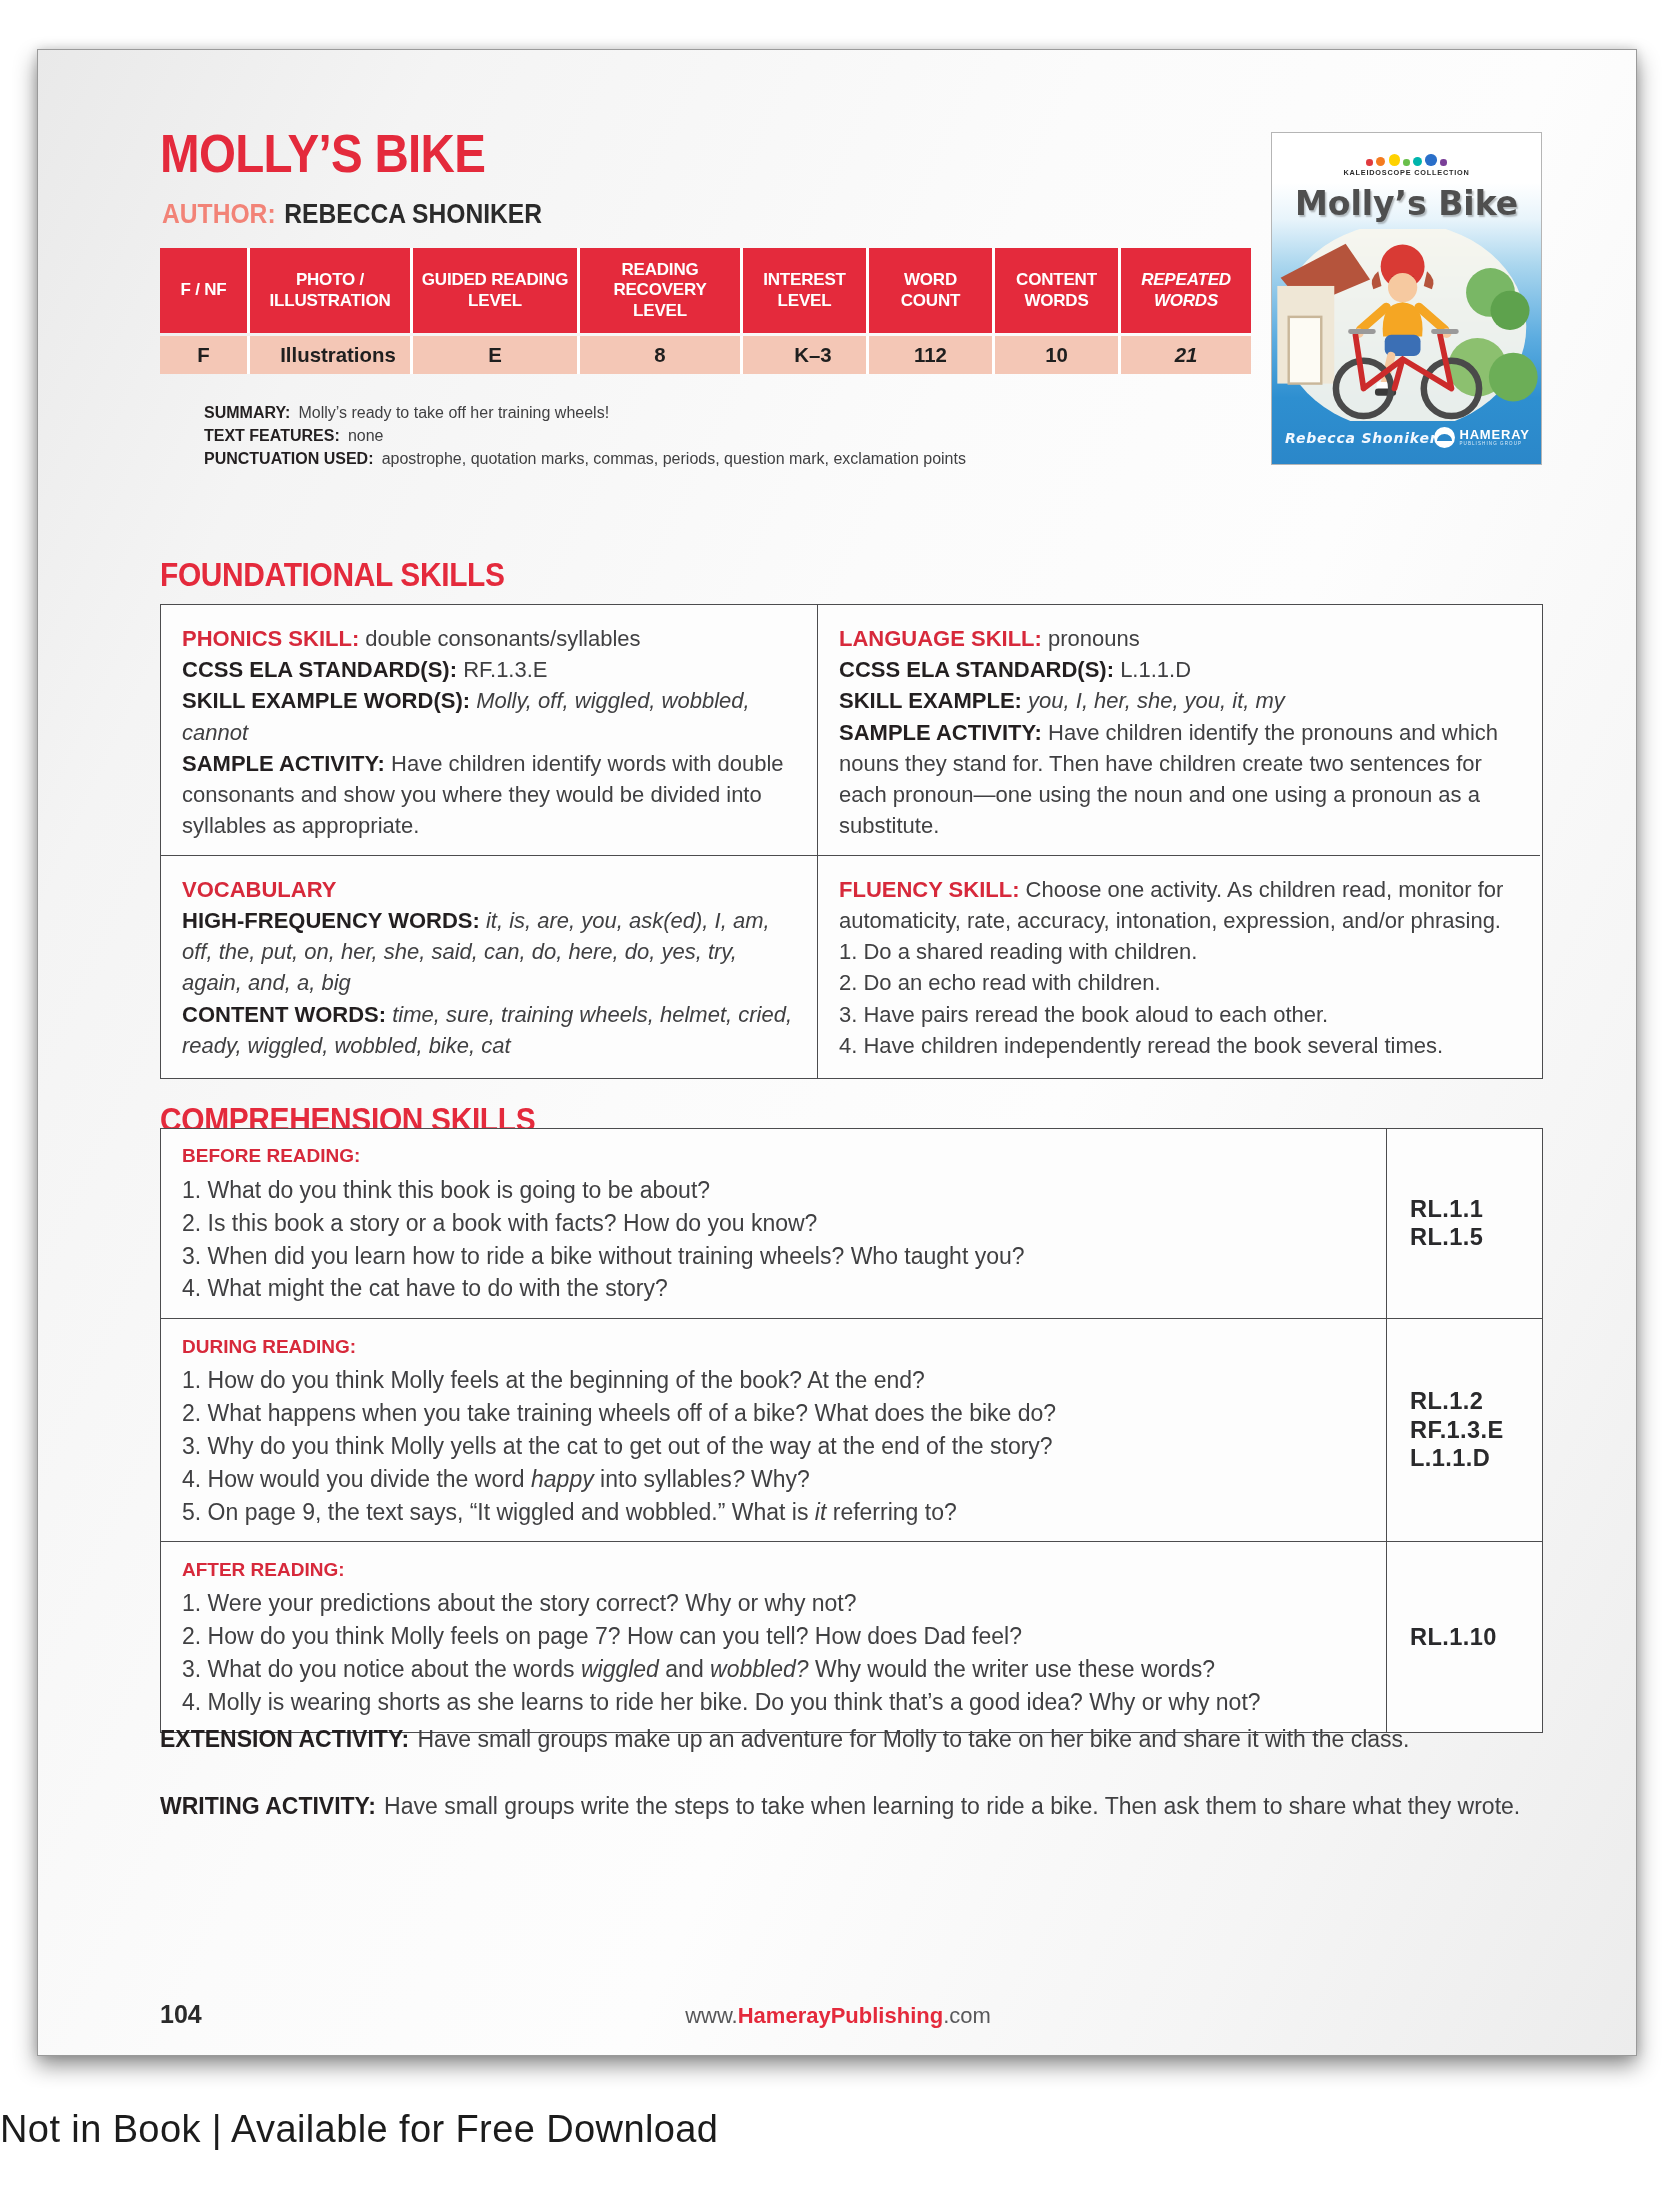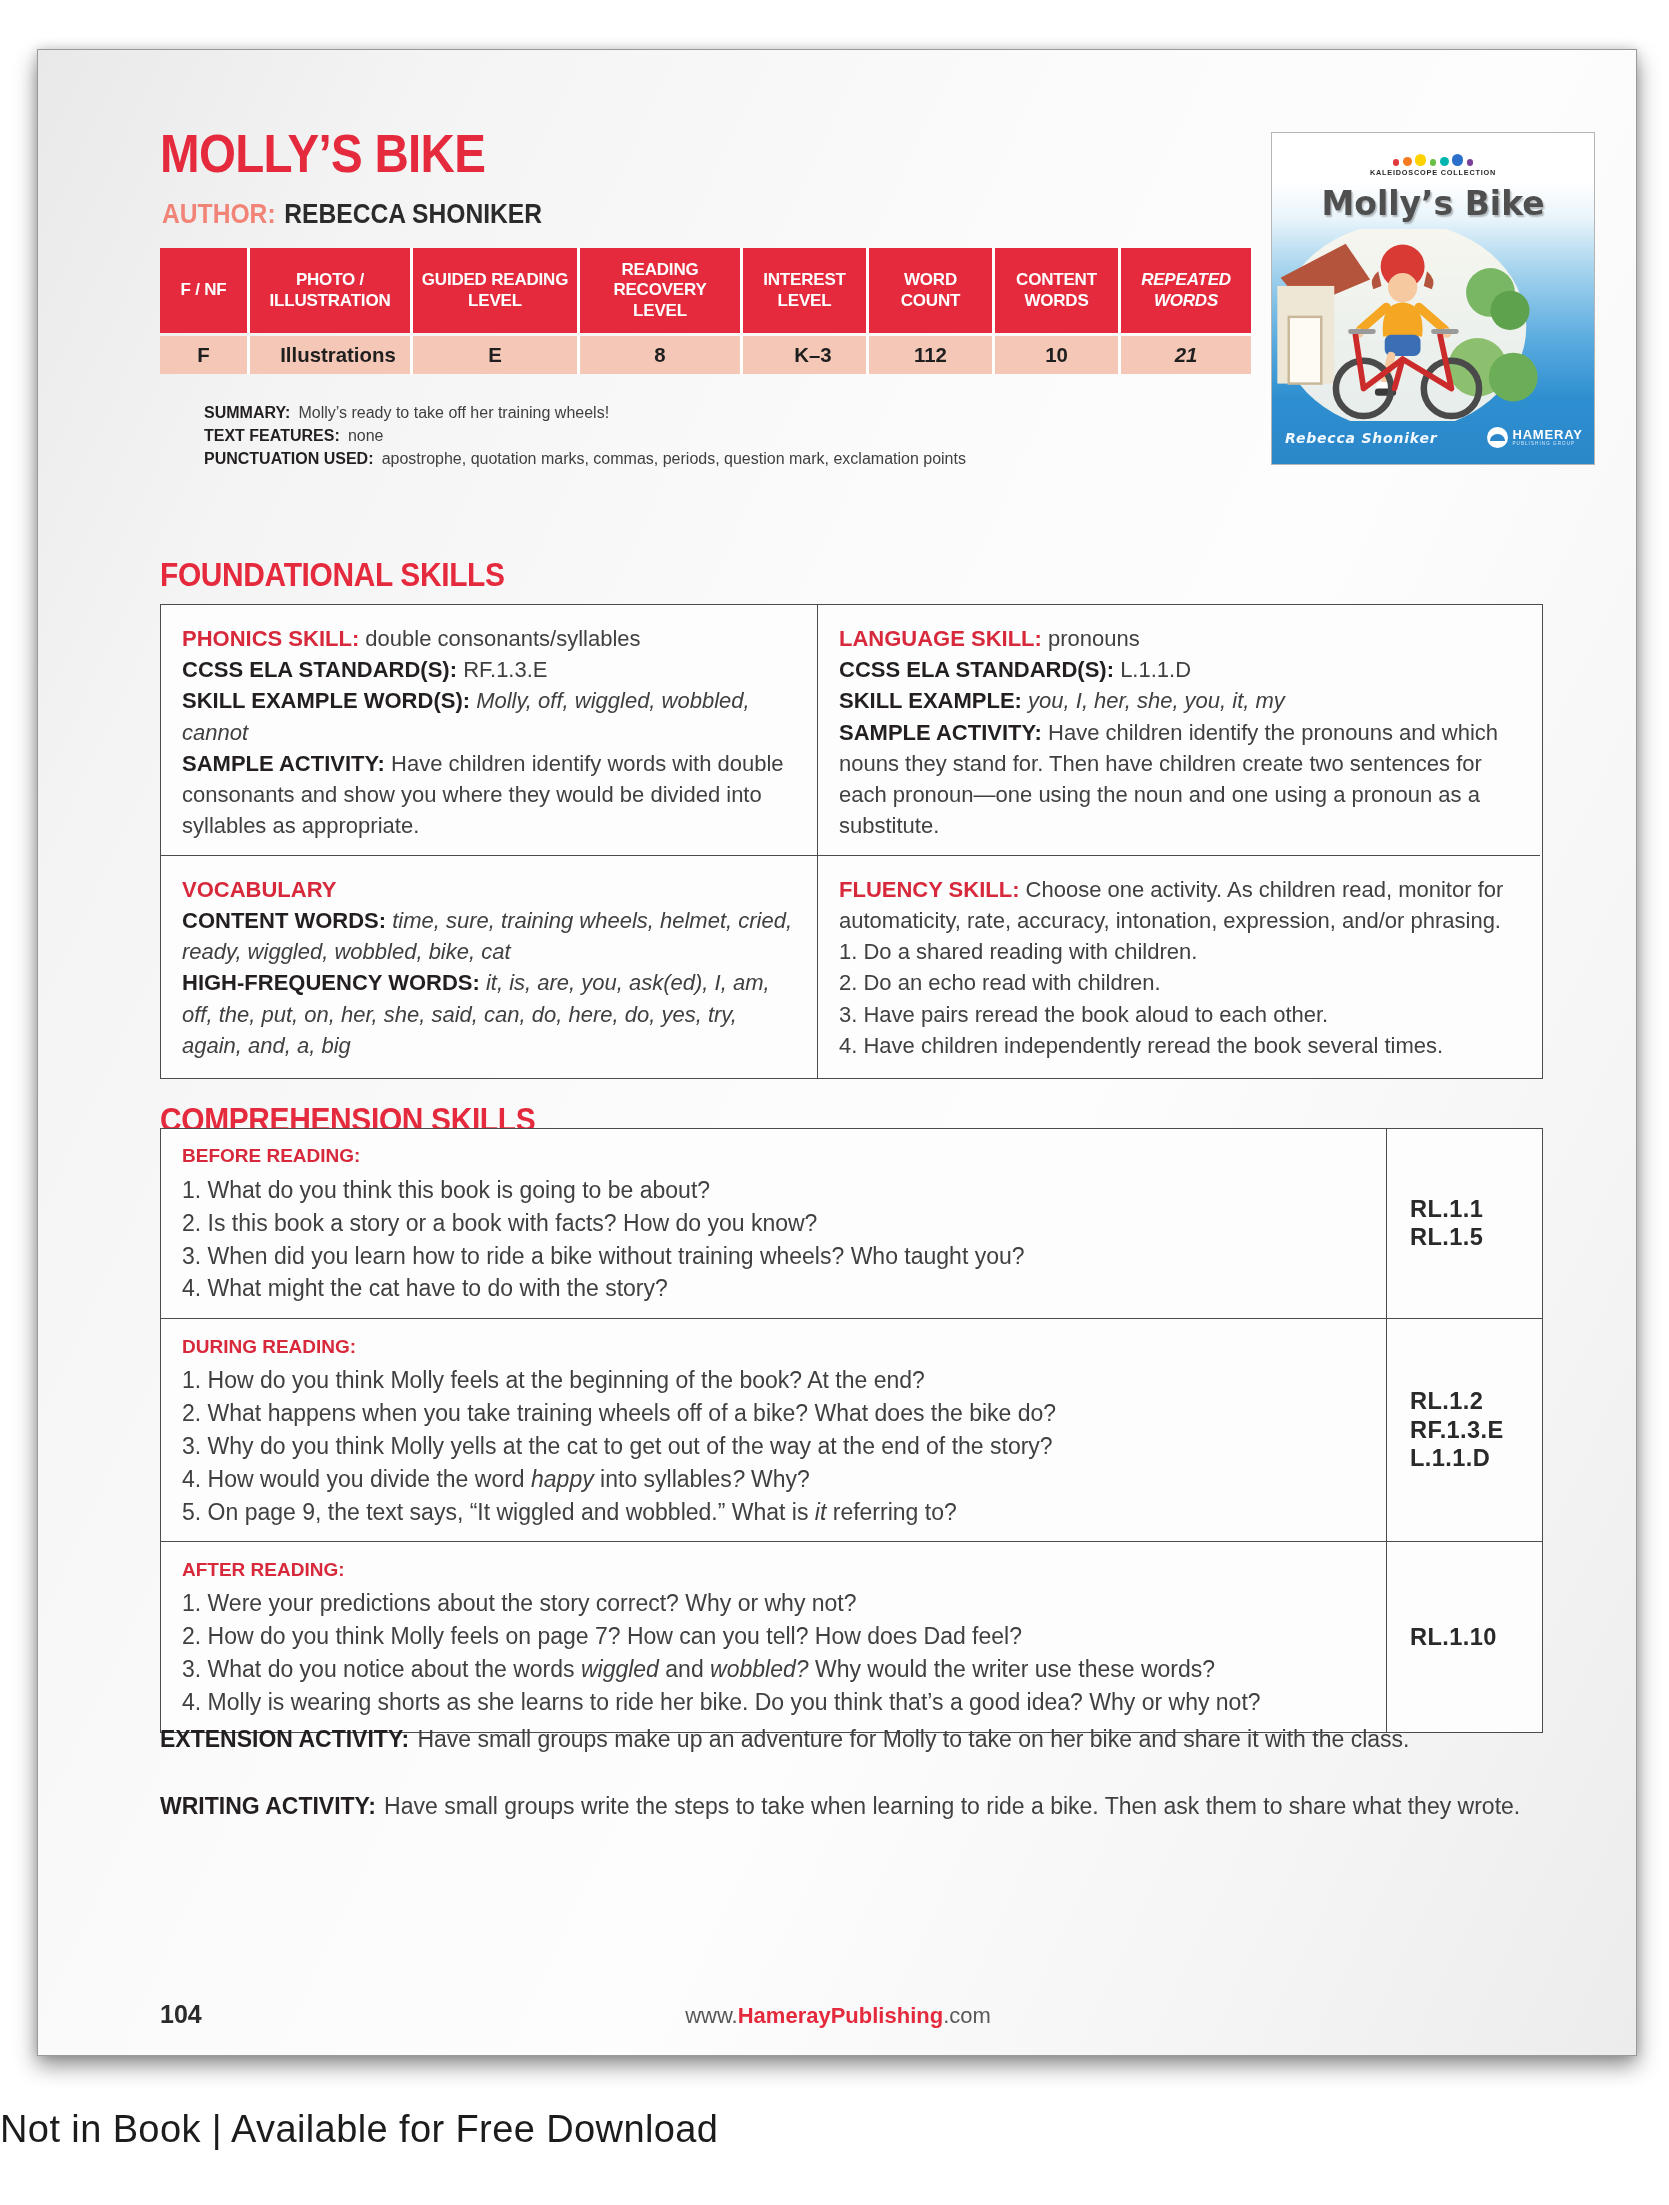--- a/index.html
+++ b/index.html
@@ -45,21 +45,21 @@
   .drow .cell{background:var(--pink);color:#1f1f1f;font-weight:bold;font-size:20.4px;}
   .w0{width:90px;} .w1{width:163px;padding-left:16px;} .w2{width:167px;} .w3{width:163px;}
   .w4{width:126px;padding-left:17px;} .w5{width:126px;} .w6{width:126px;} .w7{width:130px;font-style:italic;}
 
   
   .meta{position:absolute;left:122px;top:351px;width:970px;font-size:16px;line-height:1.45;color:var(--body);margin-left:44px;}
   .meta b{color:var(--ink);margin-right:8.2px;}
 
   
   .cover{
-    position:absolute;left:1233px;top:82px;width:324px;height:333px;
+    position:absolute;left:1233px;top:82px;width:271px;height:333px;
     border:0.8px solid #b5b5b5;
     background:linear-gradient(180deg,#ffffff 0%,#ffffff 15%,#e8f4fb 26%,#aad6ee 40%,#5cace0 62%,#2e8fd0 80%,#2b87c9 100%);
     overflow:hidden;
   }
   .kal{position:absolute;left:0;top:18px;width:100%;text-align:center;}
   .kal-dots{display:flex;justify-content:center;align-items:flex-end;gap:3.3px;height:14.7px;}
   .kal-dots i{display:block;border-radius:50%;}
   .kal-text{font-size:7.3px;font-weight:bold;color:#2b2b2b;letter-spacing:0.8px;margin-top:2.4px;}
   .cover-title{position:absolute;left:0;top:51px;width:100%;text-align:center;font-family:"DejaVu Sans",sans-serif;
     font-size:33px;font-weight:bold;color:#4f4f4f;text-shadow:1.6px 1.6px 1.6px rgba(0,0,0,0.25);}
@@ -223,22 +223,22 @@
         <div><span class="lbl">SAMPLE ACTIVITY:</span> <span>Have children identify words with double consonants and show you where they would be divided into syllables as appropriate.</span></div>
       </div>
     <div class="f-cell c1">
         <div><span class="lbl red">LANGUAGE SKILL:</span> <span>pronouns</span></div>
         <div><span class="lbl">CCSS ELA STANDARD(S):</span> <span>L.1.1.D</span></div>
         <div><span class="lbl">SKILL EXAMPLE:</span> <span class="it">you, I, her, she, you, it, my</span></div>
         <div><span class="lbl">SAMPLE ACTIVITY:</span> <span>Have children identify the pronouns and which nouns they stand for. Then have children create two sentences for each pronoun—one using the noun and one using a pronoun as a substitute.</span></div>
       </div>
     <div class="f-cell c2">
         <div><span class="lbl red">VOCABULARY</span> </div>
+        <div><span class="lbl">HIGH-FREQUENCY WORDS:</span> <span class="it">it, is, are, you, ask(ed), I, am, off, the, put, on, her, she, said, can, do, here, do, yes, try, again, and, a, big</span></div>
         <div><span class="lbl">CONTENT WORDS:</span> <span class="it">time, sure, training wheels, helmet, cried, ready, wiggled, wobbled, bike, cat</span></div>
-        <div><span class="lbl">HIGH-FREQUENCY WORDS:</span> <span class="it">it, is, are, you, ask(ed), I, am, off, the, put, on, her, she, said, can, do, here, do, yes, try, again, and, a, big</span></div>
       </div>
     <div class="f-cell c3">
         <div><span class="lbl red">FLUENCY SKILL:</span> <span>Choose one activity. As children read, monitor for automaticity, rate, accuracy, intonation, expression, and/or phrasing.</span></div>
         <div><span>1. Do a shared reading with children.</span></div>
         <div><span>2. Do an echo read with children.</span></div>
         <div><span>3. Have pairs reread the book aloud to each other.</span></div>
         <div><span>4. Have children independently reread the book several times.</span></div>
       </div>
   </div>
 

